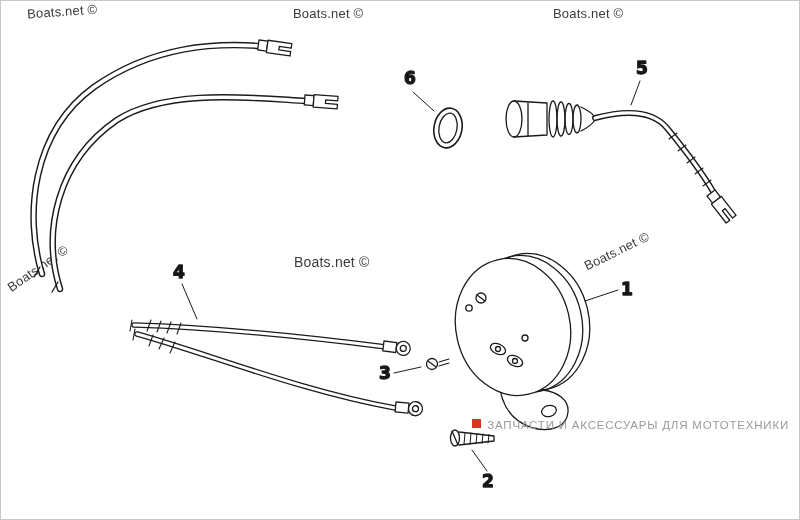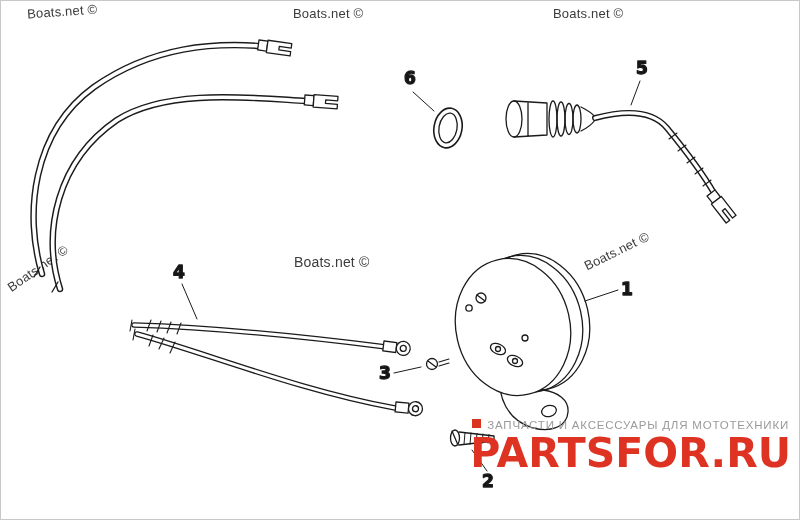--- a/index.html
+++ b/index.html
@@ -145,15 +145,14 @@
         <text class="callout" x="641" y="73">5</text>
         <text class="callout" x="409" y="83">6</text>
       </g>
     </g>
   </svg>
 
   <div class="brand-tagline">
     <span class="brand-icon"></span>
     <span>ЗАПЧАСТИ И АКСЕССУАРЫ ДЛЯ МОТОТЕХНИКИ</span>
   </div>
-  <div class="brand-logo">PARTSFOR.RU</div>
 
 </div>
 
 </body></html>

